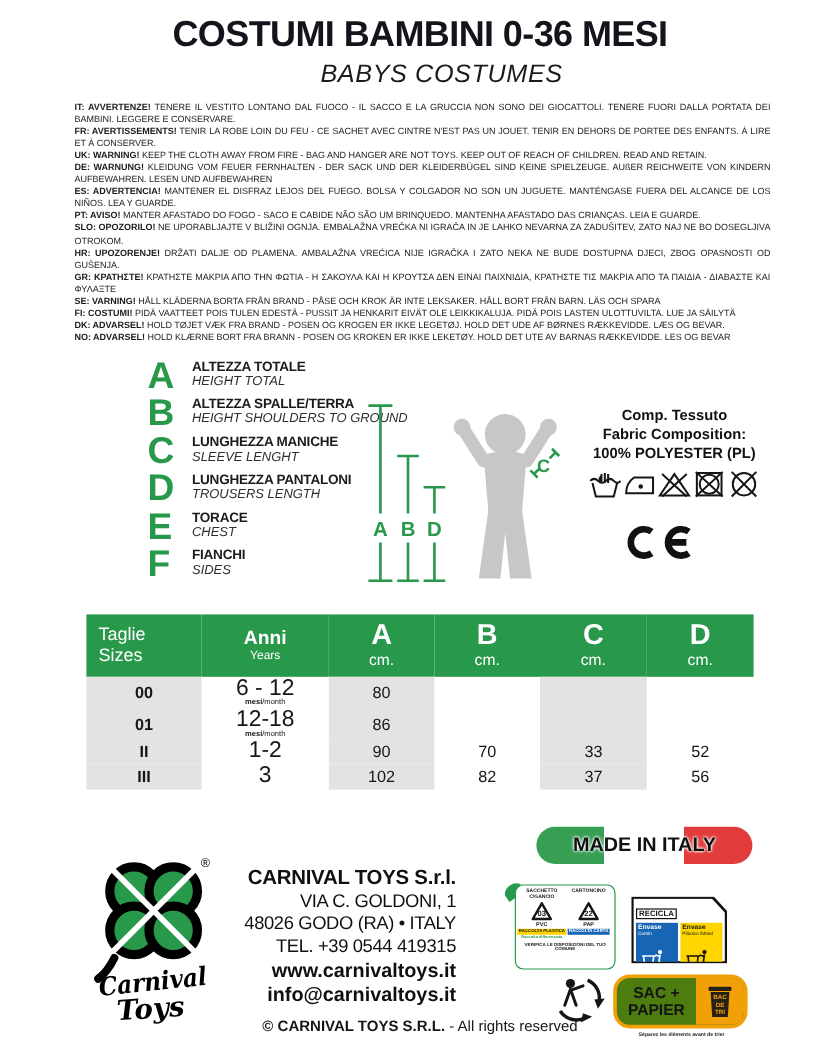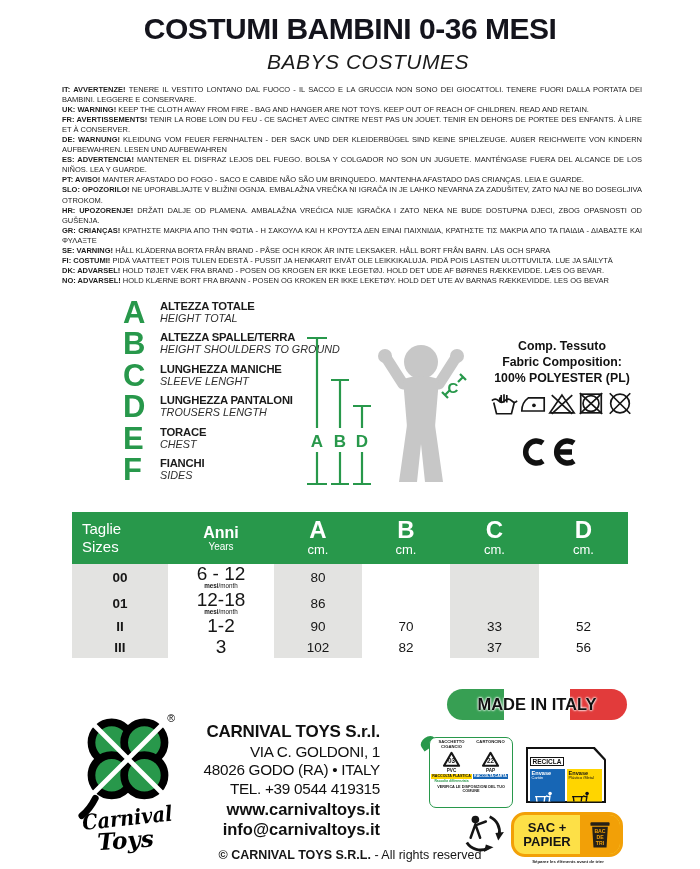--- a/index.html
+++ b/index.html
@@ -87,47 +87,47 @@
   .panel-blue { background:#1766b5; color:#fff; }
   .panel-yellow { background:#ffd500; color:#111; }
   .p-l1 { font-size:5.6px; font-weight:800; line-height:1.05; }
   .p-l2 { font-size:3.9px; line-height:1.1; }
   .bin { margin-top:auto; }
   .bin path { stroke:currentColor; stroke-width:1.7; fill:none; }
   .bin .fill { fill:currentColor; stroke:none; }
 
   .triman-group { position:absolute; left:461px; top:812px; display:flex; align-items:flex-start; }
   .sacbox { margin-left:6px; width:112px; height:45px; border:3px solid #f2a007; border-radius:14px;
-     background:#fde047; display:flex; align-items:center; overflow:hidden; }
+     background:#4d7c0f; display:flex; align-items:center; overflow:hidden; }
   .sac-text { flex:1; text-align:center; font-weight:800; font-size:13px; line-height:1.05; color:#141414; }
   .sac-bin { width:40px; height:100%; background:#f2a007; display:flex; align-items:center; justify-content:center; }
   .sac-caption { position:absolute; left:512px; top:859px; width:112px; text-align:center;
      font-size:4.3px; font-weight:600; color:#222; }
 
   .copyright { position:absolute; left:0; top:848px; width:100%; text-align:center; font-size:12.5px; color:#161616; }
   .cp-bold { font-weight:800; }
 </style>
 </head>
 <body>
 
 <div id="page">
 
   <div class="title">COSTUMI BAMBINI 0-36 MESI</div>
   <div class="subtitle">BABYS COSTUMES</div>
 
   <div class="warnings">
     <p><span class="wprefix">IT: AVVERTENZE!</span><span> TENERE IL VESTITO LONTANO DAL FUOCO - IL SACCO E LA GRUCCIA NON SONO DEI GIOCATTOLI. TENERE FUORI DALLA PORTATA DEI BAMBINI. LEGGERE E CONSERVARE.</span></p>
+    <p><span class="wprefix">FR: AVERTISSEMENTS!</span><span> TENIR LA ROBE LOIN DU FEU - CE SACHET AVEC CINTRE N'EST PAS UN JOUET. TENIR EN DEHORS DE PORTEE DES ENFANTS. À LIRE ET À CONSERVER.</span></p>
     <p><span class="wprefix">UK: WARNING!</span><span> KEEP THE CLOTH AWAY FROM FIRE - BAG AND HANGER ARE NOT  TOYS. KEEP OUT OF REACH OF CHILDREN.  READ AND RETAIN.</span></p>
-    <p><span class="wprefix">FR: AVERTISSEMENTS!</span><span> TENIR LA ROBE LOIN DU FEU - CE SACHET AVEC CINTRE N'EST PAS UN JOUET. TENIR EN DEHORS DE PORTEE DES ENFANTS. À LIRE ET À CONSERVER.</span></p>
     <p><span class="wprefix">DE: WARNUNG!</span><span> KLEIDUNG VOM FEUER FERNHALTEN - DER SACK UND DER KLEIDERBÜGEL SIND KEINE SPIELZEUGE. AUßER REICHWEITE VON KINDERN AUFBEWAHREN. LESEN UND AUFBEWAHREN</span></p>
     <p><span class="wprefix">ES: ADVERTENCIA!</span><span> MANTENER EL DISFRAZ LEJOS DEL FUEGO. BOLSA Y COLGADOR NO SON UN JUGUETE. MANTÉNGASE FUERA DEL ALCANCE DE LOS NIÑOS. LEA Y GUARDE.</span></p>
     <p><span class="wprefix">PT: AVISO!</span><span>  MANTER AFASTADO DO FOGO - SACO E CABIDE NÃO SÃO UM BRINQUEDO. MANTENHA AFASTADO DAS CRIANÇAS. LEIA E GUARDE.</span></p>
     <p><span class="wprefix">SLO: OPOZORILO!</span><span> NE UPORABLJAJTE V BLIŽINI OGNJA. EMBALAŽNA VREČKA NI IGRAČA IN JE LAHKO NEVARNA ZA ZADUŠITEV, ZATO NAJ NE BO DOSEGLJIVA OTROKOM.</span></p>
     <p><span class="wprefix">HR: UPOZORENJE!</span><span> DRŽATI DALJE OD PLAMENA. AMBALAŽNA VREĆICA NIJE IGRAČKA I ZATO NEKA NE BUDE DOSTUPNA DJECI, ZBOG OPASNOSTI OD GUŠENJA.</span></p>
-    <p><span class="wprefix">GR: CRIANÇAS!</span><span> ΚΡΑΤΗΣΤΕ ΜΑΚΡΙΑ ΑΠΟ ΤΗΝ ΦΩΤΙΑ - Η ΣΑΚΟΥΛΑ ΚΑΙ Η ΚΡΟΥΤΣΑ ΔΕΝ ΕΙΝΑΙ ΠΑΙΧΝΙΔΙΑ, ΚΡΑΤΗΣΤΕ ΤΙΣ ΜΑΚΡΙΑ ΑΠΟ ΤΑ ΠΑΙΔΙΑ - ΔΙΑΒΑΣΤΕ ΚΑΙ ΦΥΛΑΞΤΕ</span></p>
+    <p><span class="wprefix">GR: ΚΡΑΤΗΣΤΕ!</span><span> ΚΡΑΤΗΣΤΕ ΜΑΚΡΙΑ ΑΠΟ ΤΗΝ ΦΩΤΙΑ - Η ΣΑΚΟΥΛΑ ΚΑΙ Η ΚΡΟΥΤΣΑ ΔΕΝ ΕΙΝΑΙ ΠΑΙΧΝΙΔΙΑ, ΚΡΑΤΗΣΤΕ ΤΙΣ ΜΑΚΡΙΑ ΑΠΟ ΤΑ ΠΑΙΔΙΑ - ΔΙΑΒΑΣΤΕ ΚΑΙ ΦΥΛΑΞΤΕ</span></p>
     <p><span class="wprefix">SE: VARNING!</span><span> HÅLL KLÄDERNA BORTA FRÅN BRAND - PÅSE OCH KROK ÄR INTE LEKSAKER. HÅLL BORT FRÅN BARN. LÄS OCH SPARA</span></p>
     <p><span class="wprefix">FI: COSTUMI!</span><span> PIDÄ VAATTEET POIS TULEN EDESTÄ - PUSSIT JA HENKARIT EIVÄT OLE LEIKKIKALUJA. PIDÄ POIS LASTEN ULOTTUVILTA. LUE JA SÄILYTÄ</span></p>
     <p><span class="wprefix">DK: ADVARSEL!</span><span> HOLD TØJET VÆK FRA BRAND - POSEN OG KROGEN ER IKKE LEGETØJ. HOLD DET UDE AF BØRNES RÆKKEVIDDE. LÆS OG BEVAR.</span></p>
     <p><span class="wprefix">NO: ADVARSEL!</span><span> HOLD KLÆRNE BORT FRA BRANN - POSEN OG KROKEN ER IKKE LEKETØY. HOLD DET UTE AV BARNAS RÆKKEVIDDE. LES OG BEVAR</span></p>
   </div>
 
   <div class="legend">
     <div class="legend-item">
       <div class="legend-letter">A</div>
       <div>

